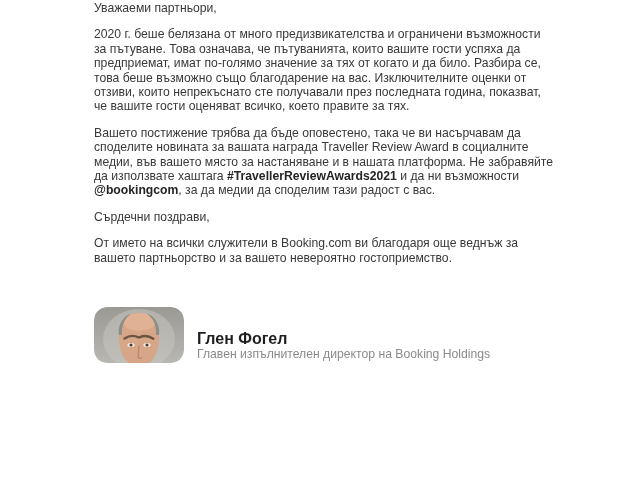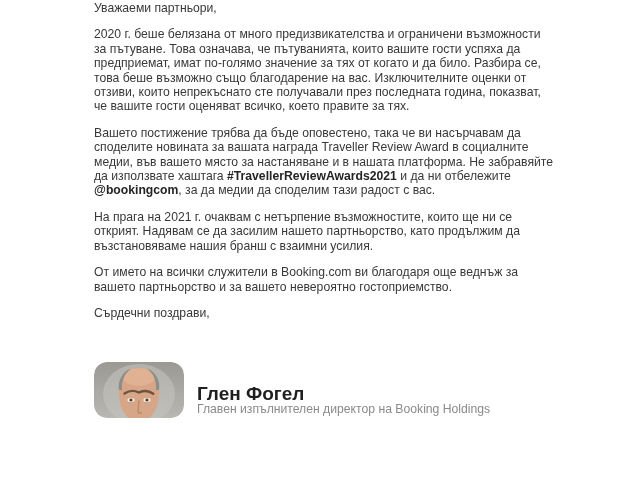--- a/index.html
+++ b/index.html
@@ -40,21 +40,21 @@
     border-radius: 13px;
     overflow: hidden;
   }
   .photo svg { display: block; }
   .sig-text {
     margin-left: 13px;
     padding-top: 25px;
   }
   .sig-name {
     font-weight: 700;
-    font-size: 19px;
+    font-size: 16px;
     line-height: 14px;
     color: #1f1f1f;
   }
   .sig-title {
     font-size: 12.2px;
     line-height: 14px;
     margin-top: 1px;
     color: #8a8a8a;
   }
 </style>
@@ -65,28 +65,25 @@
   <p class="para">Уважаеми партньори,</p>
   <p class="para">2020 г. беше белязана от много предизвикателства и ограничени възможности
 за пътуване. Това означава, че пътуванията, които вашите гости успяха да
 предприемат, имат по-голямо значение за тях от когато и да било. Разбира се,
 това беше възможно също благодарение на вас. Изключителните оценки от
 отзиви, които непрекъснато сте получавали през последната година, показват,
 че вашите гости оценяват всичко, което правите за тях.</p>
   <p class="para"><span>Вашето постижение трябва да бъде оповестено, така че ви насърчавам да
 споделите новината за вашата награда Traveller Review Award в социалните
 медии, във вашето място за настаняване и в нашата платформа. Не забравяйте
-да използвате хаштага </span><strong>#TravellerReviewAwards2021</strong><span> и да ни отбележите
+да използвате хаштага </span><strong>#TravellerReviewAwards2021</strong><span> и да ни възможности
 </span><strong>@bookingcom</strong><span>, за да медии да споделим тази радост с вас.</span></p>
-  <p class="para">На прага на 2021 г. очаквам с нетърпение възможностите, които ще ни се
-открият. Надявам се да засилим нашето партньорство, като продължим да
-възстановяваме нашия бранш с взаимни усилия.</p>
+  <p class="para">Сърдечни поздрави,</p>
   <p class="para">От името на всички служители в Booking.com ви благодаря още веднъж за
 вашето партньорство и за вашето невероятно гостоприемство.</p>
-  <p class="para">Сърдечни поздрави,</p>
 
   <div class="signature">
     <div class="photo">
       <svg width="90" height="56" viewBox="0 0 90 56" xmlns="http://www.w3.org/2000/svg">
         <defs>
           <linearGradient id="pbg" x1="0" y1="0" x2="0" y2="1">
             <stop offset="0" stop-color="#9b9994"></stop>
             <stop offset="1" stop-color="#b9b7b2"></stop>
           </linearGradient>
           <clipPath id="pclip">

